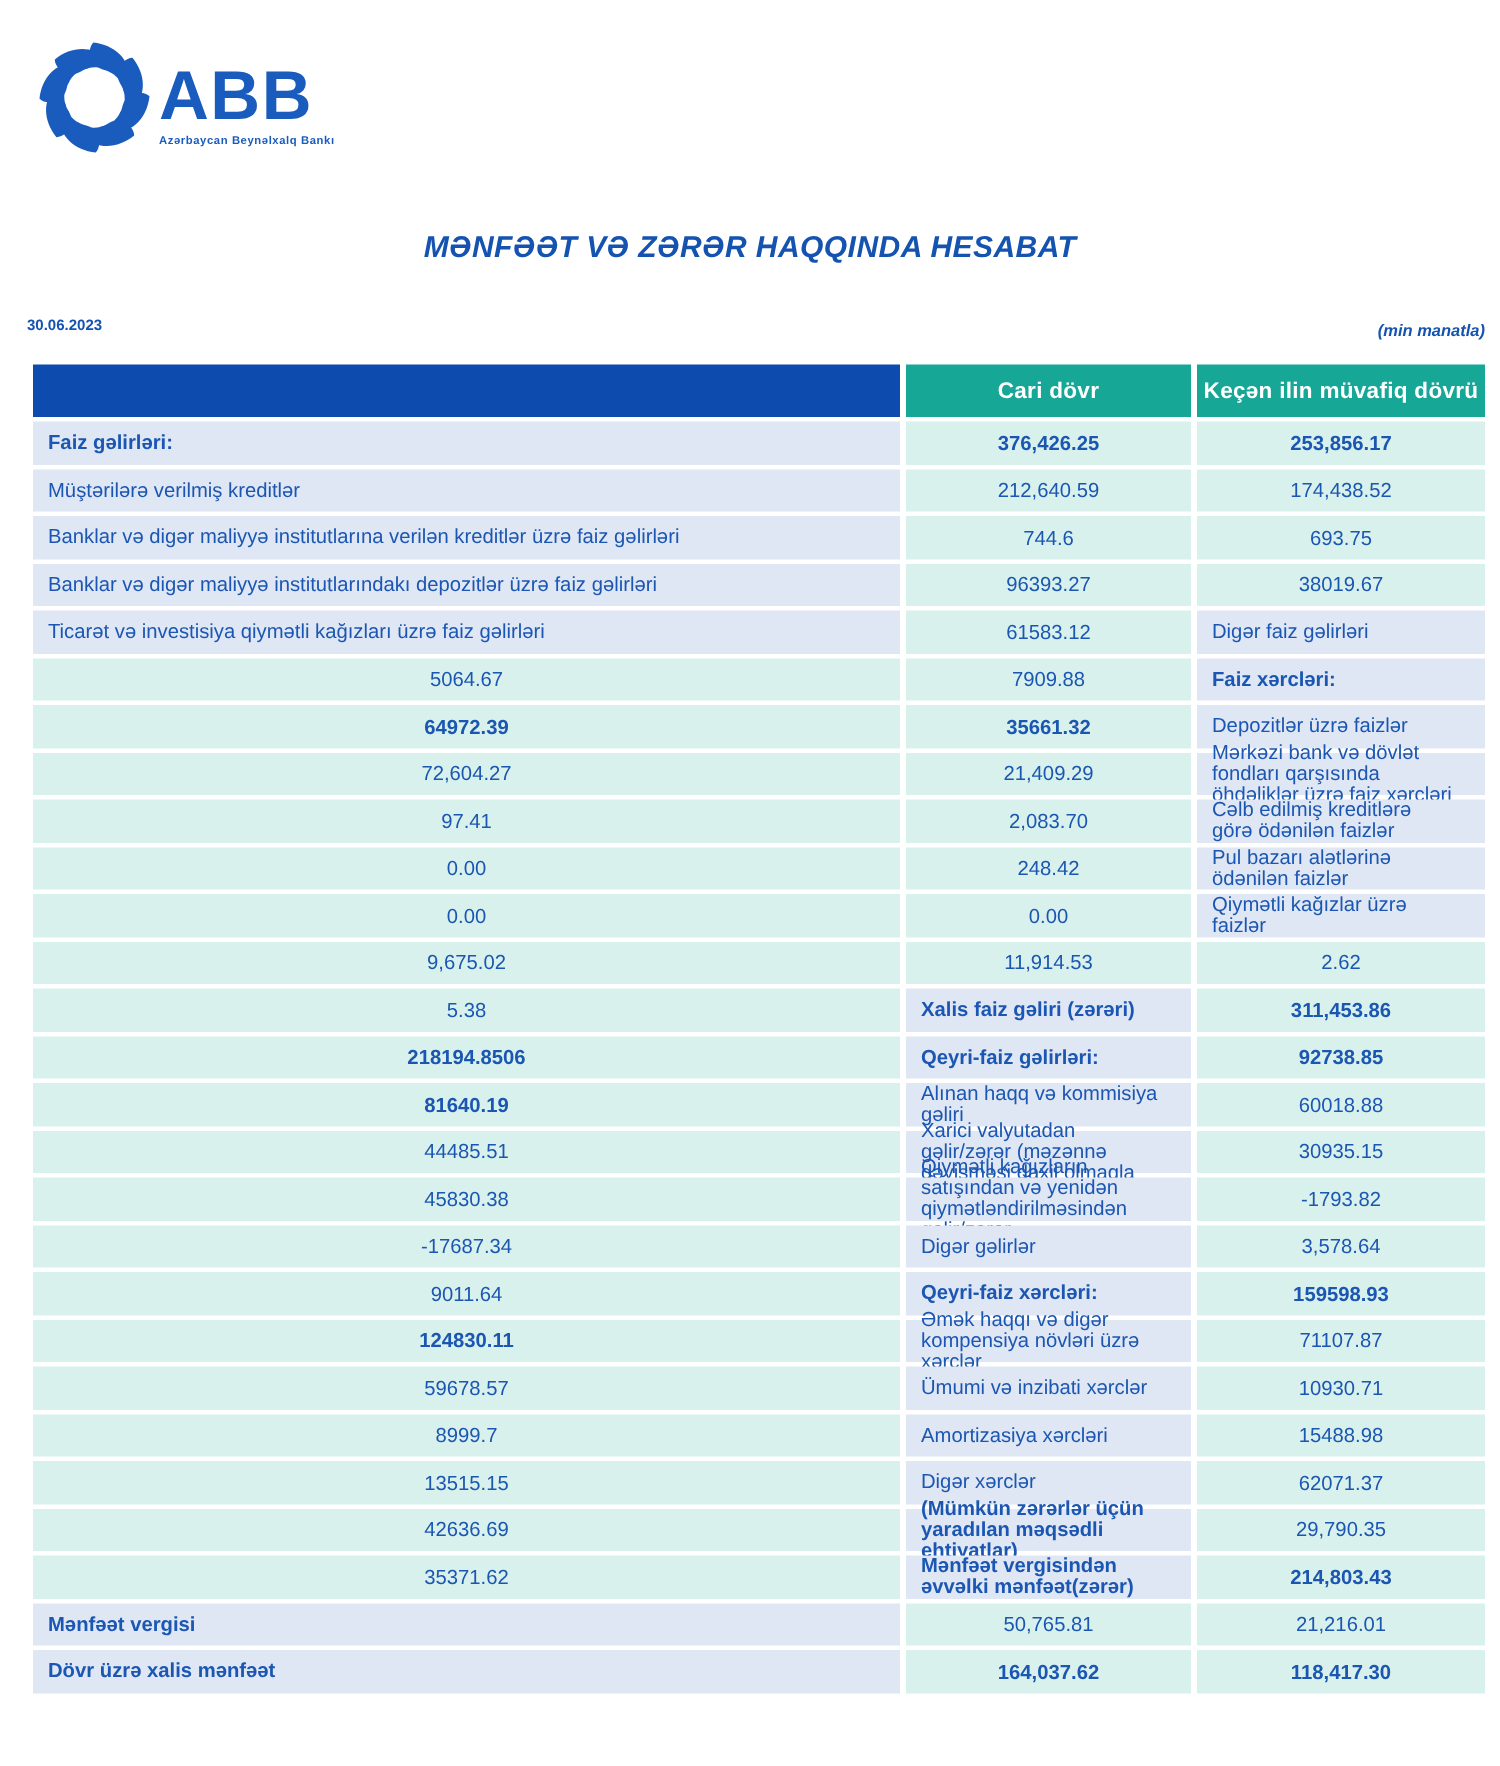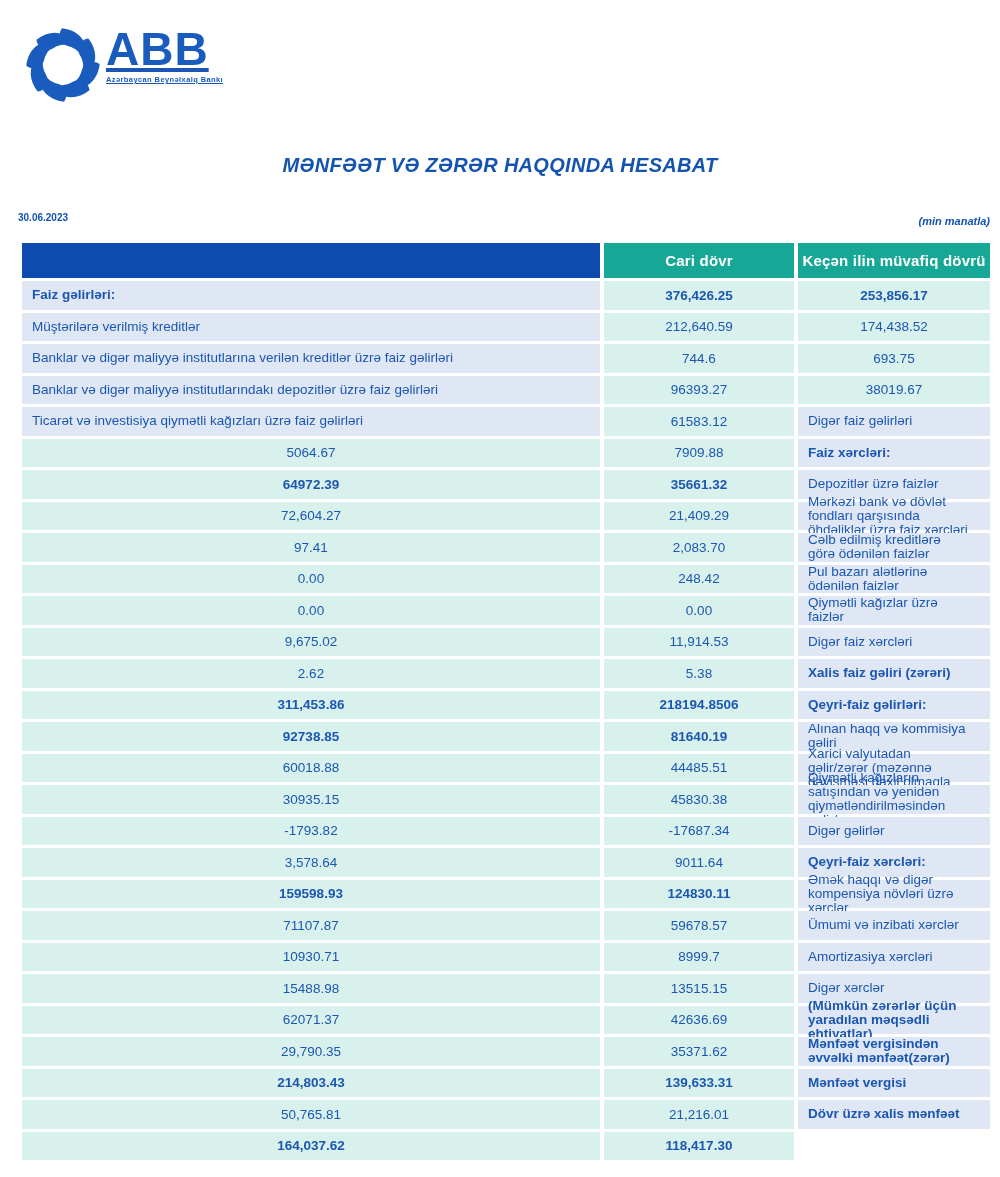--- a/index.html
+++ b/index.html
@@ -16,21 +16,21 @@
   body{
     width:1000px;height:1177px;
     font-family:"Liberation Sans","DejaVu Sans",sans-serif;
     color:var(--text-blue);
   }
   .page{position:relative;width:1000px;height:1177px;overflow:hidden;background:#fff;}
 
   
   .logo{position:absolute;top:26px;left:24px;display:flex;align-items:flex-start;}
   .logo-swirl{display:block;}
-  .logo-textwrap{margin-left:4px;text-decoration:underline;}
+  .logo-textwrap{margin-left:4px;margin-top:14px;}
   .logo-brand{
     font-size:46px;font-weight:700;letter-spacing:1px;line-height:1;
     color:var(--brand-blue);
   }
   .logo-tagline{
     font-size:7.5px;font-weight:700;letter-spacing:.4px;margin-top:3px;
     color:var(--brand-blue);
   }
 
   
@@ -157,21 +157,20 @@
     <div class="cell-value">248.42</div>
 
     <div class="cell-label">Pul bazarı alətlərinə ödənilən faizlər</div>
     <div class="cell-value">0.00</div>
     <div class="cell-value">0.00</div>
 
     <div class="cell-label">Qiymətli kağızlar üzrə faizlər</div>
     <div class="cell-value">9,675.02</div>
     <div class="cell-value">11,914.53</div>
 
-    <div class="cell-label">Digər faiz xərcləri</div>
     <div class="cell-value">2.62</div>
     <div class="cell-value">5.38</div>
 
     <div class="cell-label bold">Xalis faiz gəliri (zərəri)</div>
     <div class="cell-value bold">311,453.86</div>
     <div class="cell-value bold">218194.8506</div>
 
     <div class="cell-label bold">Qeyri-faiz gəlirləri:</div>
     <div class="cell-value bold">92738.85</div>
     <div class="cell-value bold">81640.19</div>
@@ -211,21 +210,20 @@
     <div class="cell-label">Digər xərclər</div>
     <div class="cell-value">62071.37</div>
     <div class="cell-value">42636.69</div>
 
     <div class="cell-label bold">(Mümkün zərərlər üçün yaradılan məqsədli ehtiyatlar)</div>
     <div class="cell-value">29,790.35</div>
     <div class="cell-value">35371.62</div>
 
     <div class="cell-label bold">Mənfəət vergisindən əvvəlki mənfəət(zərər)</div>
     <div class="cell-value bold">214,803.43</div>
-    <div class="cell-value bold">139,633.31</div>
 
     <div class="cell-label bold">Mənfəət vergisi</div>
     <div class="cell-value">50,765.81</div>
     <div class="cell-value">21,216.01</div>
 
     <div class="cell-label bold">Dövr üzrə xalis mənfəət</div>
     <div class="cell-value bold">164,037.62</div>
     <div class="cell-value bold">118,417.30</div>
   </div>
 

